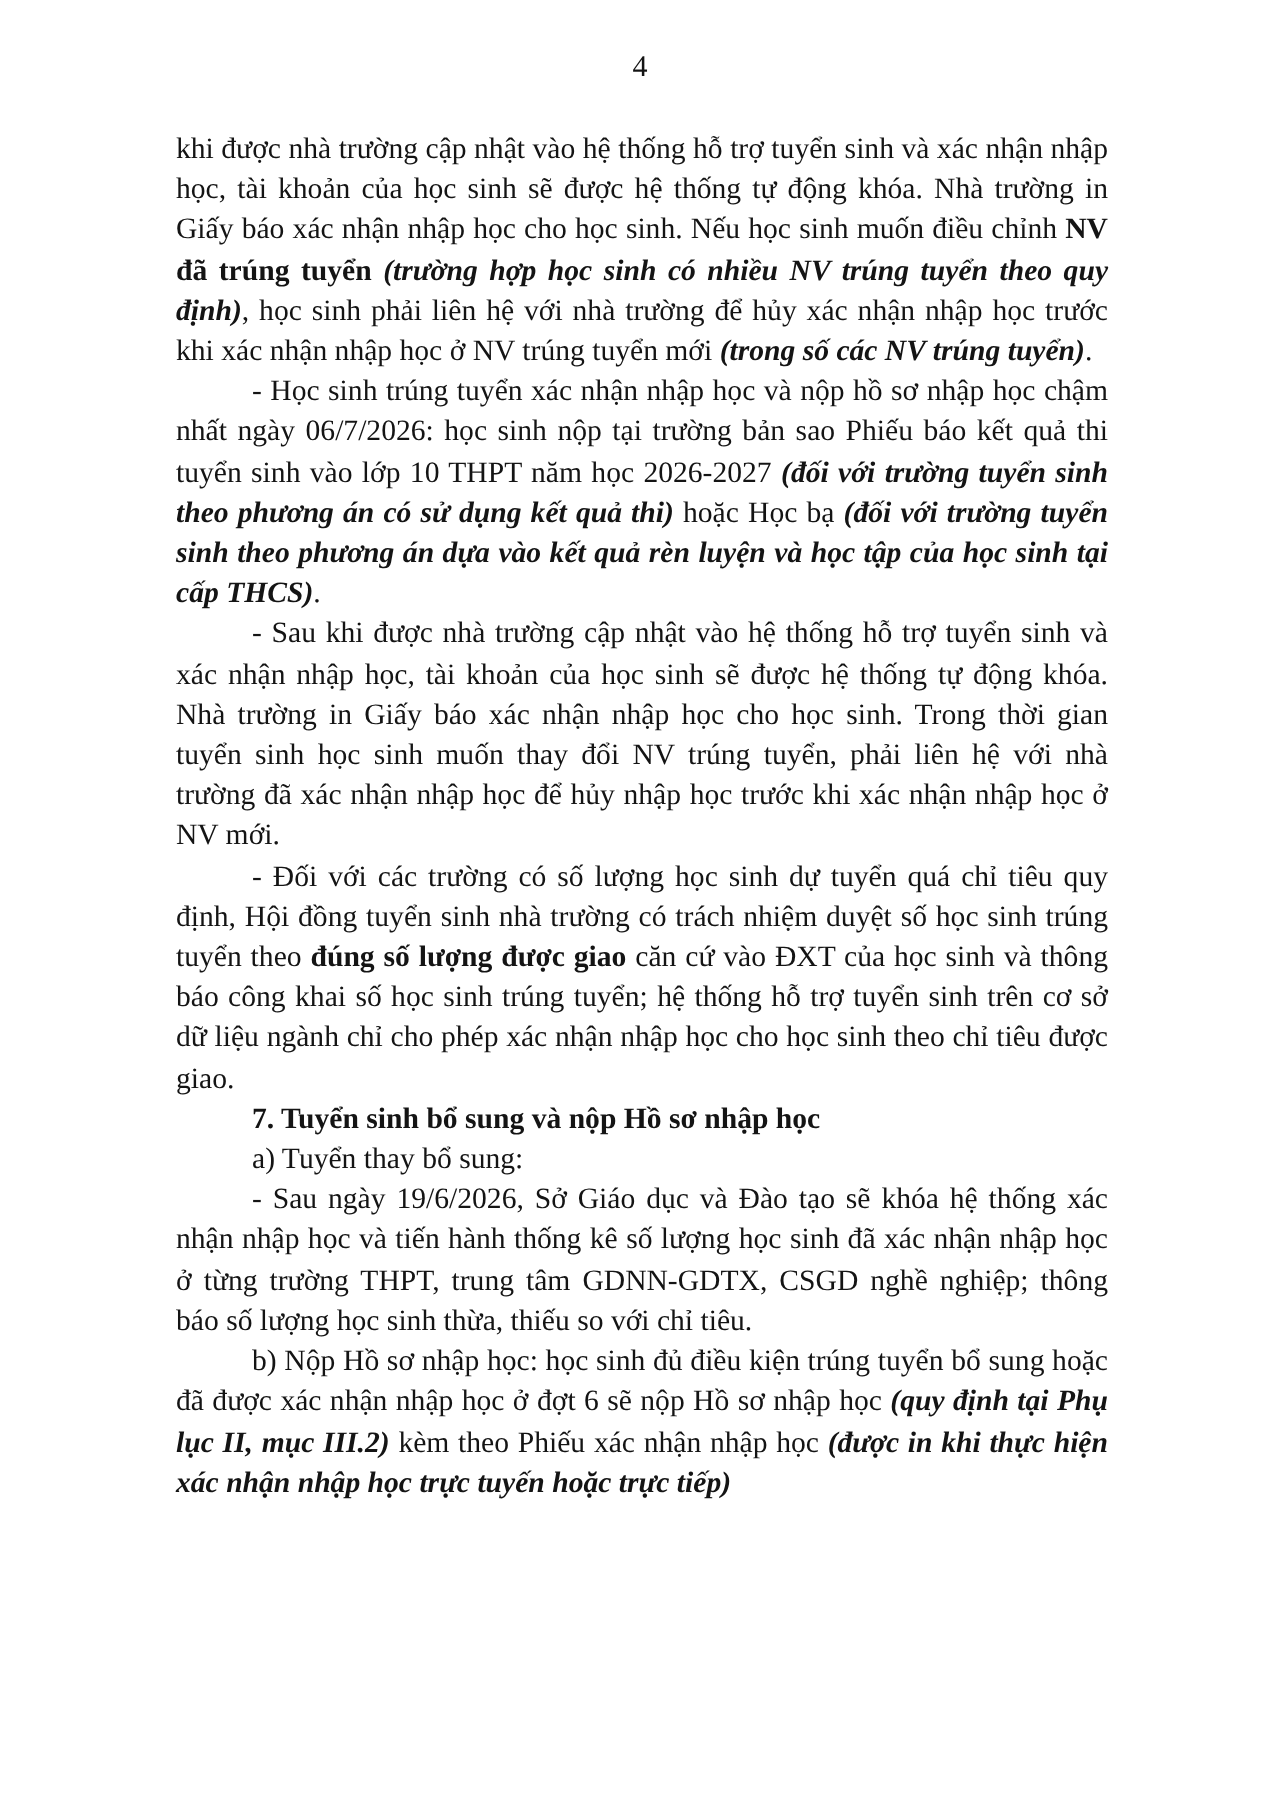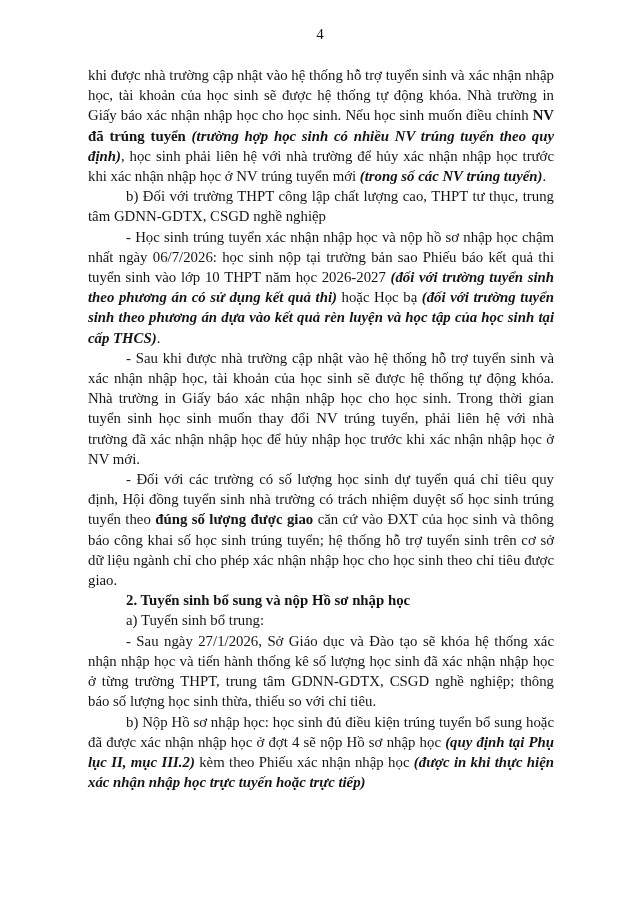--- a/index.html
+++ b/index.html
@@ -46,22 +46,21 @@
   .run-bold   { font-weight: bold; }
   .run-italic { font-style: italic; font-weight: bold; }
 </style>
 </head>
 <body>
 
 <div class="page">
   <div class="page-number">4</div>
   <div class="doc-body">
       <p class="para no-indent"><span class="">khi được nhà trường cập nhật vào hệ thống hỗ trợ tuyển sinh và xác nhận nhập học, tài khoản của học sinh sẽ được hệ thống tự động khóa. Nhà trường in Giấy báo xác nhận nhập học cho học sinh. Nếu học sinh muốn điều chỉnh </span><span class="run-bold ">NV đã trúng tuyển</span><span class=""> </span><span class="run-italic">(trường hợp học sinh có nhiều NV trúng tuyển theo quy định)</span><span class="">, học sinh phải liên hệ với nhà trường để hủy xác nhận nhập học trước khi xác nhận nhập học ở NV trúng tuyển mới </span><span class="run-italic">(trong số các NV trúng tuyển)</span><span class="">.</span></p>
-      <p class="para"><span class="">b) Đối với trường THPT công lập chất lượng cao, THPT tư thục, trung tâm GDNN-GDTX, CSGD nghề nghiệp</span></p>
       <p class="para"><span class="">- Học sinh trúng tuyển xác nhận nhập học và nộp hồ sơ nhập học chậm nhất ngày 06/7/2026: học sinh nộp tại trường bản sao Phiếu báo kết quả thi tuyển sinh vào lớp 10 THPT năm học 2026-2027 </span><span class="run-italic">(đối với trường tuyển sinh theo phương án có sử dụng kết quả thi)</span><span class=""> hoặc Học bạ </span><span class="run-italic">(đối với trường tuyển sinh theo phương án dựa vào kết quả rèn luyện và học tập của học sinh tại cấp THCS)</span><span class="">.</span></p>
       <p class="para"><span class="">- Sau khi được nhà trường cập nhật vào hệ thống hỗ trợ tuyển sinh và xác nhận nhập học, tài khoản của học sinh sẽ được hệ thống tự động khóa. Nhà trường in Giấy báo xác nhận nhập học cho học sinh. Trong thời gian tuyển sinh học sinh muốn thay đổi NV trúng tuyển, phải liên hệ với nhà trường đã xác nhận nhập học để hủy nhập học trước khi xác nhận nhập học ở NV mới.</span></p>
       <p class="para"><span class="">- Đối với các trường có số lượng học sinh dự tuyển quá chỉ tiêu quy định, Hội đồng tuyển sinh nhà trường có trách nhiệm duyệt số học sinh trúng tuyển theo </span><span class="run-bold ">đúng số lượng được giao</span><span class=""> căn cứ vào ĐXT của học sinh và thông báo công khai số học sinh trúng tuyển; hệ thống hỗ trợ tuyển sinh trên cơ sở dữ liệu ngành chỉ cho phép xác nhận nhập học cho học sinh theo chỉ tiêu được giao.</span></p>
-      <p class="para heading"><span class="">2. Tuyển sinh bổ sung và nộp Hồ sơ nhập học</span></p>
-      <p class="para"><span class="">a) Tuyển sinh bổ trung:</span></p>
-      <p class="para"><span class="">- Sau ngày 27/1/2026, Sở Giáo dục và Đào tạo sẽ khóa hệ thống xác nhận nhập học và tiến hành thống kê số lượng học sinh đã xác nhận nhập học ở từng trường THPT, trung tâm GDNN-GDTX, CSGD nghề nghiệp; thông báo số lượng học sinh thừa, thiếu so với chỉ tiêu.</span></p>
-      <p class="para"><span class="">b) Nộp Hồ sơ nhập học: học sinh đủ điều kiện trúng tuyển bổ sung hoặc đã được xác nhận nhập học ở đợt 4 sẽ nộp Hồ sơ nhập học </span><span class="run-italic">(quy định tại Phụ lục II, mục III.2)</span><span class=""> kèm theo Phiếu xác nhận nhập học </span><span class="run-italic">(được in khi thực hiện xác nhận nhập học trực tuyến hoặc trực tiếp)</span></p>
+      <p class="para heading"><span class="">7. Tuyển sinh bổ sung và nộp Hồ sơ nhập học</span></p>
+      <p class="para"><span class="">a) Tuyển thay bổ sung:</span></p>
+      <p class="para"><span class="">- Sau ngày 19/6/2026, Sở Giáo dục và Đào tạo sẽ khóa hệ thống xác nhận nhập học và tiến hành thống kê số lượng học sinh đã xác nhận nhập học ở từng trường THPT, trung tâm GDNN-GDTX, CSGD nghề nghiệp; thông báo số lượng học sinh thừa, thiếu so với chỉ tiêu.</span></p>
+      <p class="para"><span class="">b) Nộp Hồ sơ nhập học: học sinh đủ điều kiện trúng tuyển bổ sung hoặc đã được xác nhận nhập học ở đợt 6 sẽ nộp Hồ sơ nhập học </span><span class="run-italic">(quy định tại Phụ lục II, mục III.2)</span><span class=""> kèm theo Phiếu xác nhận nhập học </span><span class="run-italic">(được in khi thực hiện xác nhận nhập học trực tuyến hoặc trực tiếp)</span></p>
     </div>
 </div>
 
 </body></html>

